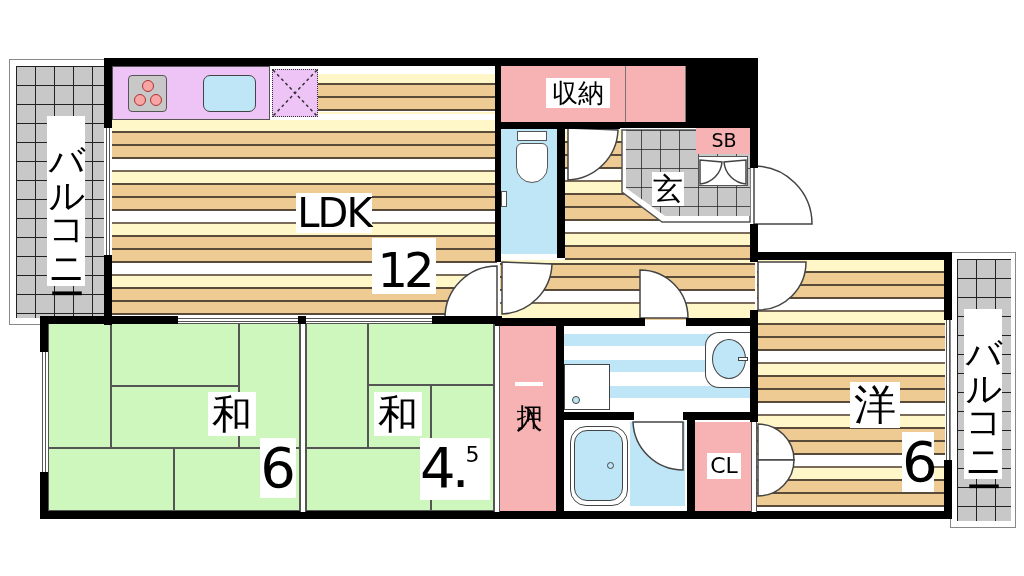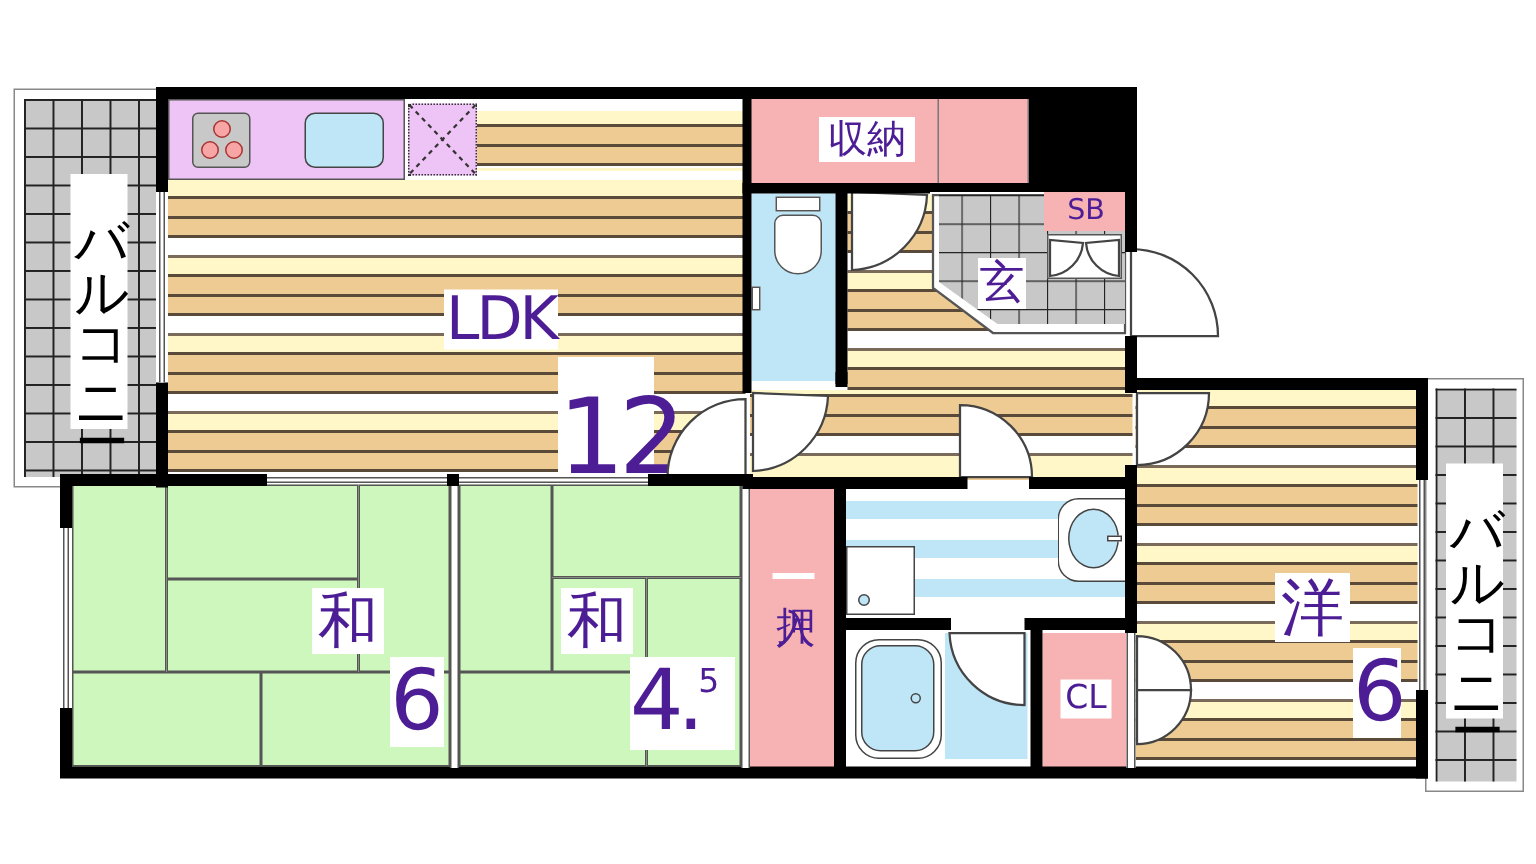--- a/index.html
+++ b/index.html
@@ -15,21 +15,21 @@
   }
   .tile {
     background-color:#c8c8c8;
     background-image:
       linear-gradient(to right, #222 1.5px, transparent 1.5px),
       linear-gradient(to bottom, #222 1.5px, transparent 1.5px);
     background-size:19px 19px;
   }
   .tatami { position:absolute; background:#cdf7bd; border:1.5px solid #555; box-sizing:border-box; }
   .pink { background:#f7b3b3; }
-  .label { position:absolute; background:#fff; color:#4c1d95; line-height:1; text-align:center; }
+  .label { position:absolute; background:#fff; color:#000000; line-height:1; text-align:center; }
   .vlabel { position:absolute; background:#fff; color:#000; writing-mode:vertical-rl; text-orientation:upright; font-size:36px; line-height:1; padding:4px 0; letter-spacing:-2px; }
   svg { position:absolute; overflow:visible; }
 </style>
 </head>
 <body>
 
 <div class="abs" style="left:9px;top:59px;width:101px;height:266px;border:1.5px solid #888;background:#fff;">
   <div class="abs tile" style="left:6px;top:6px;width:88px;height:252px;"></div>
   <div class="vlabel" style="left:37px;top:56px;width:38px;height:162px;">バルコニー</div>
 </div>
@@ -47,21 +47,21 @@
 
 <div class="abs" style="left:272px;top:69px;width:46px;height:48px;background:#eec3f5;border:1.5px dotted #333;">
   <svg width="46" height="48" style="left:0;top:0;">
       <line x1="0" y1="0" x2="44" y2="46" stroke="#333" stroke-width="1.5" stroke-dasharray="3,3"></line>
       <line x1="44" y1="0" x2="0" y2="46" stroke="#333" stroke-width="1.5" stroke-dasharray="3,3"></line>
     </svg>
 </div>
 <div class="abs wood" style="left:318px;top:74px;width:178px;height:40px;background-position:0 -2px;"></div>
 
 <div class="label" style="left:296px;top:193px;width:76px;font-size:40px;letter-spacing:-2px;">LDK</div>
-<div class="label" style="left:372px;top:238px;width:64px;font-size:70px;letter-spacing:-4px;padding-top:18px;">12</div>
+<div class="label" style="left:372px;top:238px;width:64px;font-size:48px;letter-spacing:-4px;padding-top:8px;">12</div>
 
 <div class="abs pink" style="left:500px;top:66px;width:186px;height:56px;border-right:1px solid #777;">
   <div class="abs" style="left:125px;top:0;width:1px;height:56px;background:#777;"></div>
 </div>
 <div class="label" style="left:546px;top:78px;width:64px;font-size:26px;padding:2px 0;background:#fff;">収納</div>
 
 <div class="abs" style="left:501px;top:129px;width:56px;height:125px;background:#bfe6f7;">
   <div class="abs" style="left:16px;top:2px;width:30px;height:10px;background:#fff;border:1.5px solid #555;"></div>
   <div class="abs" style="left:15px;top:14px;width:32px;height:40px;background:#fff;border:1.5px solid #555;border-radius:6px 6px 16px 16px;"></div>
   <div class="abs" style="left:0;top:62px;width:6px;height:16px;background:#fff;border:1px solid #555;"></div>

